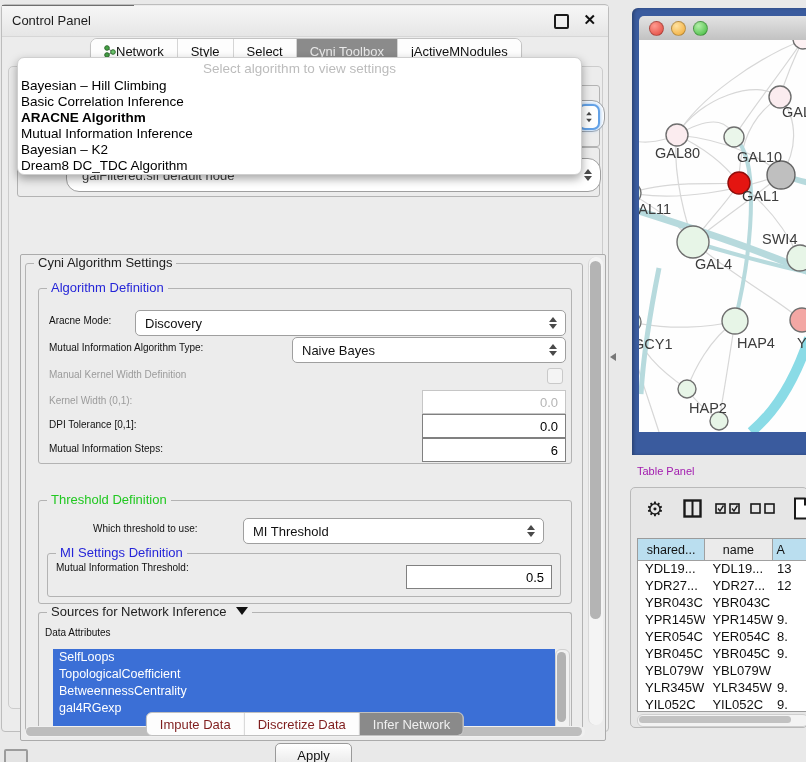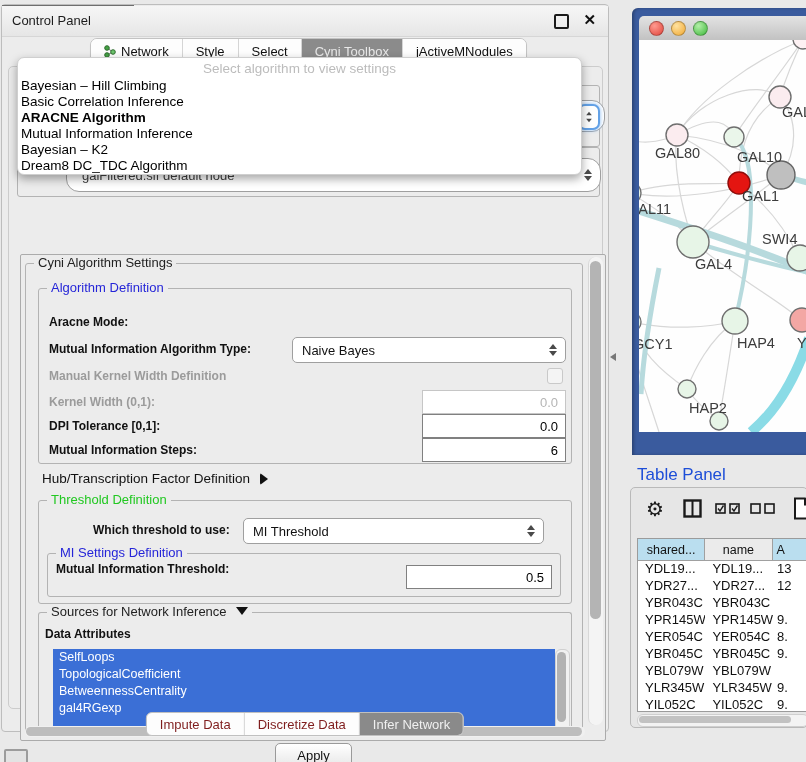--- a/index.html
+++ b/index.html
@@ -15,21 +15,21 @@
   #cp-titlebar{left:0;top:1px;width:100%;height:30px;background:linear-gradient(#f6f6f6,#e6e6e6);
       border-bottom:1px solid #d6d6d6;}
   #cp-title{position:absolute;left:10px;top:7px;font-size:13px;color:#1c1c1c;}
   #cp-float{position:absolute;right:39px;top:8px;width:11px;height:11px;border:2px solid #1a1a1a;
       border-radius:2px;background:transparent;}
   #cp-close{position:absolute;right:12px;top:5px;font-size:15px;font-weight:bold;color:#111;}
 
   
   #cp-tabs{left:88px;top:33px;height:25px;display:flex;background:#fdfdfd;
       border:1px solid #c3c3c3;border-radius:7px;overflow:hidden;box-shadow:0 1px 1px rgba(0,0,0,.08);}
-  .tab{display:flex;align-items:center;gap:5px;padding:0 13px;font-size:13px;color:#111;
+  .tab{display:flex;align-items:center;padding:0 13px;font-size:13px;color:#111;
       border-right:1px solid #d5d5d5;background:#fdfdfd;white-space:nowrap;text-align:center;}
   .tab:last-child{border-right:none;}
   .tab.sel{background:#8b8b8b;color:#e9e9e9;}
 
   
   #cp-content{left:6px;top:61px;width:593px;height:641px;background:#ececec;
       border:1px solid #cccccc;border-radius:5px;}
 
   
   .grp{position:absolute;border:1px solid #b3b3b3;border-radius:3px;}
@@ -46,21 +46,21 @@
       border-bottom:5px solid #4a4a4a;margin-bottom:2px;}
   .tri-down{width:0;height:0;border-left:4px solid transparent;border-right:4px solid transparent;
       border-top:5px solid #4a4a4a;}
   .combo.round{border-radius:13px;}
   .stepper-focus{position:absolute;right:4px;top:3px;width:18px;height:22px;border:2px solid #62a1e6;
       border-radius:7px;background:#fdfefe;box-shadow:0 0 4px #8abbf0;display:flex;flex-direction:column;
       align-items:center;justify-content:center;}
   .field{position:absolute;background:#fff;border:1px solid #808080;font-size:13px;color:#000;
       display:flex;align-items:center;justify-content:flex-end;padding:0 7px;}
   .field.dis{border:1px solid #c6c6c6;color:#b5b5b5;}
-  .lbl{position:absolute;font-size:12px;font-weight:bold;color:#111;white-space:nowrap;text-align:center;}
+  .lbl{position:absolute;font-size:10px;font-weight:normal;color:#111;white-space:nowrap;text-align:center;}
   .lbl.dis{color:#9b9b9b;}
   .checkbox{position:absolute;width:14px;height:14px;border:1px solid #c9c9c9;border-radius:3px;
       background:#f4f4f4;}
 
   
   #scrollpane{left:11px;top:187px;width:584px;height:485px;border:1px solid #ababab;
       background:#ececec;border-radius:2px;}
   #settings-grp{left:4px;top:8px;width:556px;height:468px;border:1px solid #b3b3b3;border-radius:3px;}
   #settings-grp>.legend{background:#ececec;}
 
@@ -111,21 +111,21 @@
       box-shadow:inset 2px 0 3px rgba(0,0,0,.25);}
   #net-titlebar{position:absolute;left:7px;top:8px;width:167px;height:24px;
       background:linear-gradient(#e3e3e3,#c2c2c2);border-radius:5px 0 0 0;border-bottom:1px solid #9a9a9a;}
   .light{position:absolute;top:5px;width:13px;height:13px;border-radius:50%;border:1px solid rgba(0,0,0,.25);}
   #light-red{left:10px;background:radial-gradient(circle at 35% 30%,#ff9a90,#e0443a);}
   #light-yellow{left:32px;background:radial-gradient(circle at 35% 30%,#ffe2a0,#f0a832);}
   #light-green{left:54px;background:radial-gradient(circle at 35% 30%,#b3efa8,#3db83a);}
   #net-canvas{position:absolute;left:7px;top:32px;width:167px;height:392px;background:#fefefe;overflow:hidden;}
 
   
-  #tp-label{left:637px;top:465px;font-size:17px;color:#1d4ed8;}
+  #tp-label{left:637px;top:465px;font-size:11px;color:#a21caf;}
   #table-panel{left:630px;top:487px;width:176px;height:239px;background:#e6e6e6;
       border:1px solid #b9b9b9;border-radius:5px;overflow:hidden;}
   #tp-toolbar{position:absolute;left:0;top:0;width:100%;height:44px;}
   .tp-icon{position:absolute;color:#1a1a1a;}
   #tbl{position:absolute;left:6px;top:50px;width:170px;height:172px;background:#fff;
       border:1px solid #9b9b9b;border-right:none;overflow:hidden;}
   #tbl-head{display:flex;height:22px;}
   .th{box-sizing:border-box;border-right:1px solid #a0a0a0;border-bottom:1px solid #a0a0a0;
       font-size:12.5px;color:#111;display:flex;align-items:center;justify-content:center;}
   .th.c1{width:77px;background:#badeef;}
@@ -207,20 +207,28 @@
 
       <div id="scrollpane" class="abs">
 
         <div id="settings-grp" class="abs grp">
           <span class="legend">Cyni Algorithm Settings</span>
 
           <div class="grp" style="left:12px;top:24px;width:532px;height:174px;">
             <span class="legend blue">Algorithm Definition</span>
 
             <span class="lbl" style="left:10px;top:26px;">Aracne Mode:</span>
+            <div class="combo" style="left:96px;top:21px;right:5px;height:24px;">
+              <span>Discovery</span>
+              <span class="grow"></span>
+              <span class="stepper">
+                  <span class="tri-up"></span>
+                  <span class="tri-down"></span>
+                </span>
+            </div>
 
             <span class="lbl" style="left:10px;top:53px;">Mutual Information Algorithm Type:</span>
             <div class="combo" style="left:253px;top:48px;right:5px;height:24px;">
               <span>Naive Bayes</span>
               <span class="grow"></span>
               <span class="stepper">
                   <span class="tri-up"></span>
                   <span class="tri-down"></span>
                 </span>
             </div>
@@ -237,24 +245,20 @@
             <div class="field" style="right:5px;top:125px;width:128px;height:22px;">
               <span>0.0</span>
             </div>
 
             <span class="lbl" style="left:10px;top:154px;">Mutual Information Steps:</span>
             <div class="field" style="right:5px;top:149px;width:128px;height:22px;">
               <span>6</span>
             </div>
           </div>
 
-          <div class="abs" style="left:16px;top:207px;font-size:13.5px;color:#111;">
-            <span>Hub/Transcription Factor Definition</span>
-            <span class="exp-tri"></span>
-          </div>
 
           <div class="grp" style="left:12px;top:236px;width:532px;height:102px;">
             <span class="legend green">Threshold Definition</span>
 
             <span class="lbl" style="left:54px;top:22px;">Which threshold to use:</span>
             <div class="combo" style="left:204px;top:17px;width:290px;height:24px;">
               <span>MI Threshold</span>
               <span class="grow"></span>
               <span class="stepper">
                   <span class="tri-up"></span>

